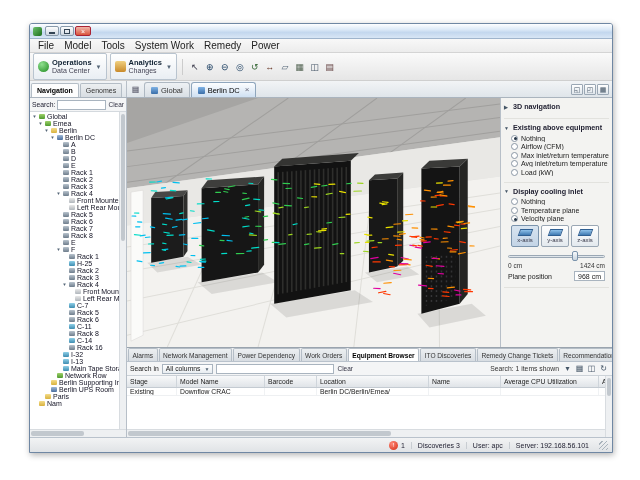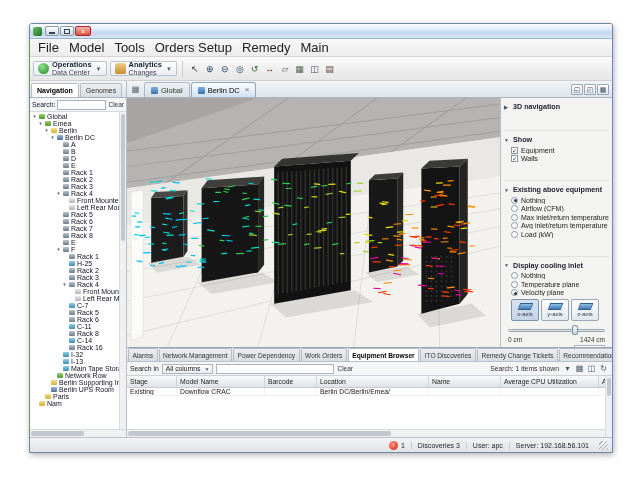--- a/index.html
+++ b/index.html
@@ -10,24 +10,24 @@
   .titlebar{flex:0 0 15px;display:flex;align-items:center;gap:3px;padding:0 3px;background:linear-gradient(#fdfeff,#dce9f7 40%,#c3d7ee 60%,#d8e6f5);border-bottom:1px solid #9fb4cc;border-radius:2px 2px 0 0;}
   .app-icon{width:9px;height:9px;background:linear-gradient(135deg,#6cc06c,#1c6e1c);border-radius:2px;flex:0 0 9px;}
   .title{font-size:7.5px;color:#1e3b5c;flex:1;white-space:nowrap;overflow:hidden;}
   .win-controls{display:flex;gap:1px;}
   .win-btn{width:14px;height:10px;border:1px solid #8899aa;border-radius:2px;background:linear-gradient(#fdfdfd,#cfd8e2);display:flex;align-items:center;justify-content:center;font-size:6px;color:#345;line-height:1;}
   .win-btn .bar{width:6px;height:2px;background:#345;margin-top:4px;}
   .win-btn .box{width:6px;height:5px;border:1px solid #345;}
   .win-btn.close{background:linear-gradient(#f0b6aa,#d9543c);color:#fff;border-color:#a23;width:16px;font-size:7px;}
   
   .menubar{flex:0 0 13px;display:flex;align-items:center;gap:2px;padding:0 4px;background:linear-gradient(#f8f8f8,#ececec);border-bottom:1px solid #d4d4d4;}
-  .menu-item{padding:1px 4px;font-size:13px;color:#222;}
+  .menu-item{padding:1px 4px;font-size:10px;color:#222;}
   
   .toolbar{flex:0 0 24px;display:flex;align-items:center;gap:3px;padding:0 3px;background:linear-gradient(#fafafa,#e6e6e6);border-bottom:1px solid #cfcfcf;}
-  .persp-btn{display:flex;align-items:center;gap:3px;height:15px;padding:0 4px;border:1px solid #b9c4cf;border-radius:2px;background:linear-gradient(#ffffff,#e9eef3);}
+  .persp-btn{display:flex;align-items:center;gap:3px;height:27px;padding:0 4px;border:1px solid #b9c4cf;border-radius:2px;background:linear-gradient(#ffffff,#e9eef3);}
   .persp-icon{width:11px;height:11px;border-radius:2px;flex:0 0 11px;}
   .pi-operations{background:radial-gradient(circle at 35% 30%,#8fe08f,#1f8a1f);border-radius:50%;}
   .pi-planning{background:linear-gradient(135deg,#9ec2e8,#2f6fae);border-radius:2px;}
   .pi-analytics{background:linear-gradient(180deg,#f0d080,#c98a2a);border-radius:2px;}
   .persp-text{display:flex;flex-direction:column;line-height:8px;}
   .pt1{font-weight:bold;font-size:7.5px;color:#123;}
   .pt2{font-size:7px;color:#445;}
   .dd{font-size:6px;color:#567;margin-left:1px;}
   .tb-sep{width:1px;height:16px;background:#cccccc;margin:0 2px;flex:0 0 1px;}
   .tb-icon{width:14px;height:14px;display:flex;align-items:center;justify-content:center;font-size:9px;border-radius:2px;}
@@ -69,21 +69,21 @@
   .center{flex:1;display:flex;flex-direction:column;min-width:0;min-height:0;}
   .viewrow{flex:1;display:flex;min-height:0;}
   .viewport{flex:1;position:relative;background:#d9d9d7;min-width:0;overflow:hidden;}
   .scene{width:100%;height:100%;display:block;}
   .scale-wrap{position:absolute;right:4px;top:6px;display:flex;align-items:flex-start;gap:3px;}
   .scale-label{font-size:7.5px;color:#222;background:rgba(246,246,244,.92);padding:1px 3px;border:1px solid #cfcfcc;border-radius:2px;margin-top:2px;}
   .scale-frame{padding:2px;border-radius:11px;background:linear-gradient(#f4f4f2,#c4c4c2);border:1px solid #98989a;box-shadow:0 1px 2px rgba(0,0,0,.35);}
   .scale-capsule{width:13px;height:172px;border-radius:8px;border:1px solid #88888a;background:linear-gradient(#d40000,#ff7a00 16%,#ffe000 32%,#38c800 50%,#00d8d0 66%,#0068ff 84%,#2a00b4);}
   
   .inspector{width:112px;flex:0 0 112px;background:#f3f3f1;border-left:1px solid #b7bfc8;padding:2px 3px;overflow:hidden;font-size:7px;}
-  .sec{margin-bottom:2px;border-bottom:1px solid #e2e2de;padding-bottom:18px;}
+  .sec{margin-bottom:2px;border-bottom:1px solid #e2e2de;padding-bottom:6px;}
   .sec-h{display:flex;align-items:center;gap:3px;font-size:7.2px;font-weight:bold;color:#223;padding:2px 0 1px;}
   .arr{font-size:5px;color:#456;width:6px;flex:0 0 6px;}
   .ctl-row{display:flex;align-items:center;gap:3px;font-size:7px;padding:1.5px 0 0 7px;line-height:7px;white-space:nowrap;overflow:hidden;}
   .cb{width:7px;height:7px;flex:0 0 7px;border:1px solid #8a97a4;background:#fff;font-size:6px;line-height:6px;text-align:center;color:#234;}
   .rb{width:7px;height:7px;flex:0 0 7px;border:1px solid #8a97a4;border-radius:50%;background:#fff;position:relative;}
   .rb.on::after{content:"";position:absolute;left:1.5px;top:1.5px;width:3px;height:3px;border-radius:50%;background:#234;}
   .axis-row{display:flex;gap:2px;padding:3px 0 1px 7px;}
   .axis-btn{width:28px;height:22px;border:1px solid #9aa7b4;border-radius:2px;background:linear-gradient(#ffffff,#e3e9ee);display:flex;flex-direction:column;align-items:center;justify-content:center;gap:1px;}
   .axis-btn.pressed{background:linear-gradient(#d8e4f0,#c3d4e6);border-color:#7a93ac;}
   .axis-icon{width:13px;height:7px;background:linear-gradient(#8ec1ea,#3f7ab2);transform:skewX(-20deg);border:1px solid #2f5f92;}
@@ -137,23 +137,23 @@
           <span class="box"></span>
         </span>
       <span class="win-btn close">×</span>
     </span>
   </div>
 
   <div class="menubar">
       <span class="menu-item">File</span>
       <span class="menu-item">Model</span>
       <span class="menu-item">Tools</span>
-      <span class="menu-item">Orders Setup</span>
+      <span class="menu-item">System Work</span>
       <span class="menu-item">Remedy</span>
-      <span class="menu-item">Main</span>
+      <span class="menu-item">Power</span>
     </div>
 
   <div class="toolbar">
     <span style="display:flex;gap:3px;align-items:center;">
         <div class="persp-btn">
           <span class="persp-icon pi-operations"></span>
           <span class="persp-text">
             <span class="pt1">Operations</span>
             <span class="pt2">Data Center</span>
           </span>
@@ -743,36 +743,20 @@
         <div class="inspector">
           <div class="sec">
             <div class="sec-h">
               <span class="arr">▶</span>
               <span>3D navigation</span>
             </div>
           </div>
           <div class="sec">
             <div class="sec-h">
               <span class="arr">▼</span>
-              <span>Show</span>
-            </div>
-            <div>
-                <label class="ctl-row">
-                  <span class="cb">✓</span>
-                  <span>Equipment</span>
-                </label>
-                <label class="ctl-row">
-                  <span class="cb">✓</span>
-                  <span>Walls</span>
-                </label>
-              </div>
-          </div>
-          <div class="sec">
-            <div class="sec-h">
-              <span class="arr">▼</span>
               <span>Existing above equipment</span>
             </div>
             <div>
                 <label class="ctl-row">
                   <span class="rb on"></span>
                   <span>Nothing</span>
                 </label>
                 <label class="ctl-row">
                   <span class="rb"></span>
                   <span>Airflow (CFM)</span>

